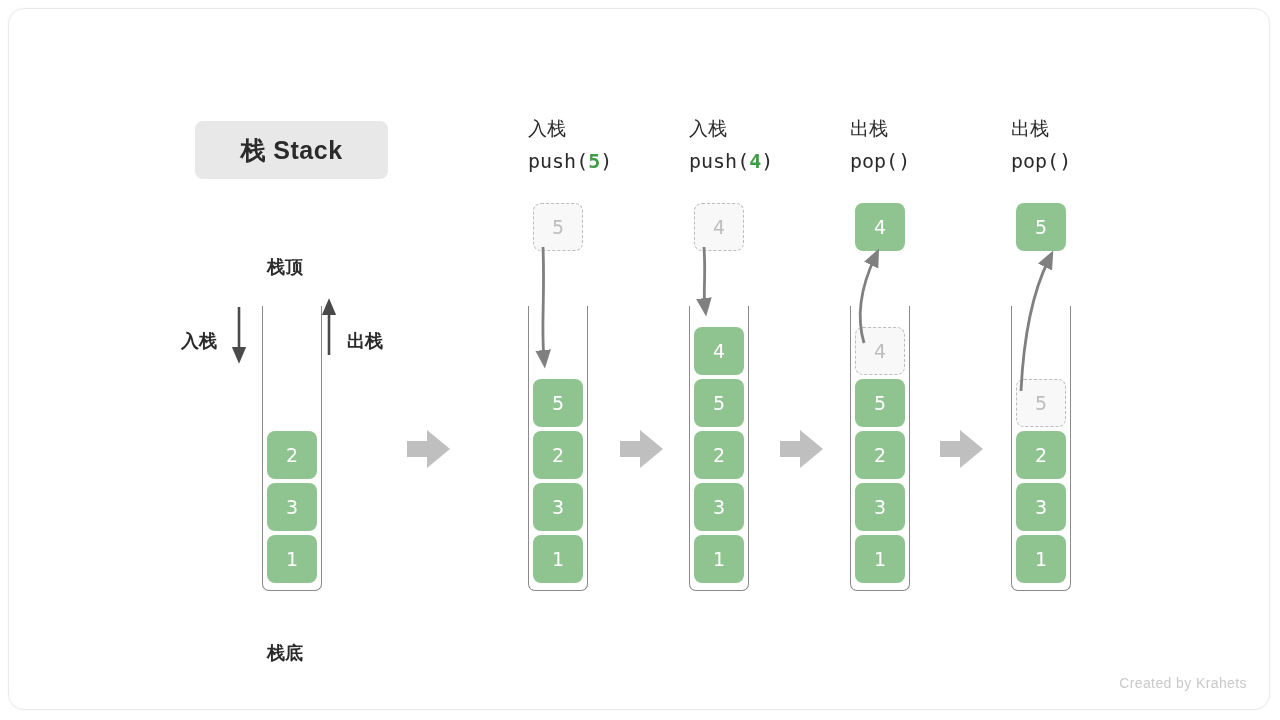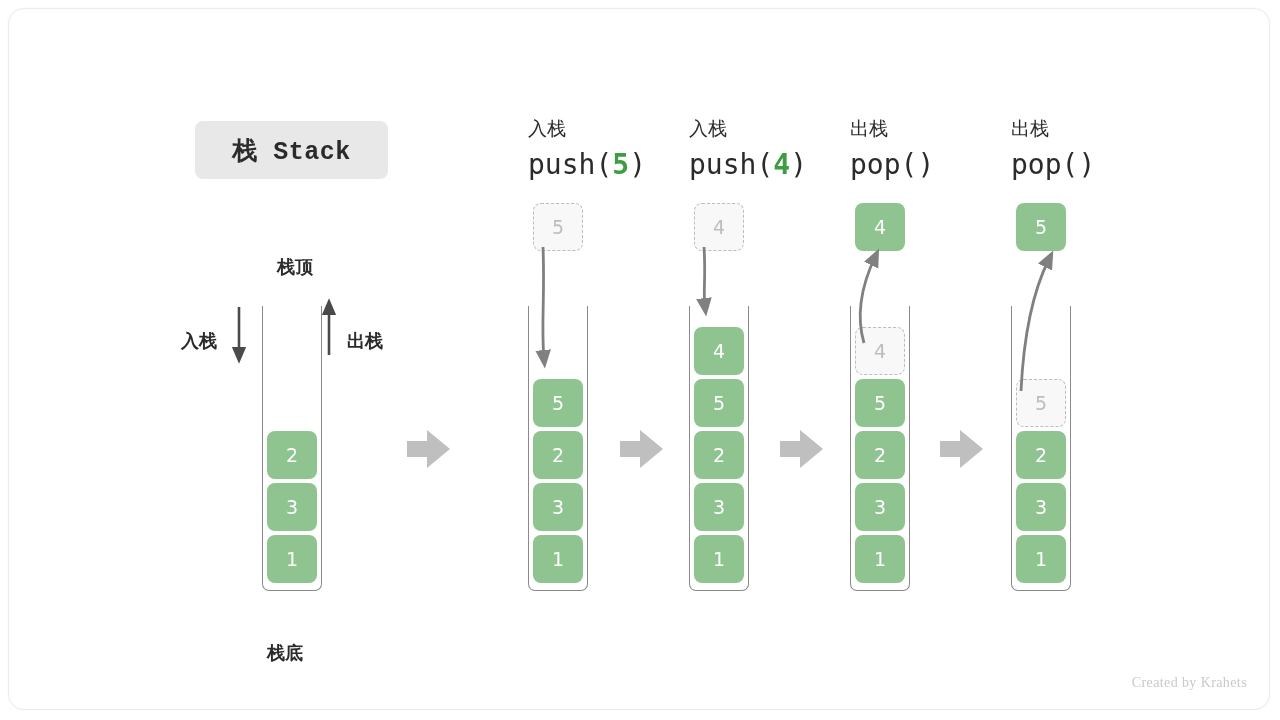--- a/index.html
+++ b/index.html
@@ -34,21 +34,21 @@
     position: absolute;
     left: 186px;
     top: 112px;
     width: 193px;
     height: 58px;
     background: #e8e8e8;
     border-radius: 8px;
     display: flex;
     align-items: center;
     justify-content: center;
-    font-family: Liberation Mono, monospace;
+    font-family: Liberation Sans, sans-serif;
     font-size: 25px;
     font-weight: bold;
     color: #2b2b2b;
     letter-spacing: 0.5px;
   }
 
   
   .cn-label {
     position: absolute;
     font-family: "DejaVu Sans", "Liberation Sans", sans-serif;
@@ -111,21 +111,21 @@
     line-height: 1.0;
   }
   .col-head .cn {
     font-family: "DejaVu Sans", "Liberation Sans", sans-serif;
     display: block;
     margin-bottom: 13px;
   }
   .col-head .code {
     font-family: "DejaVu Sans Mono", "Liberation Mono", monospace;
     display: block;
-    font-size: 28px;
+    font-size: 20px;
     letter-spacing: 0px;
   }
   .col-head .code .num {
     color: #3e9c43;
     font-weight: bold;
   }
 
   
   #overlay {
     position: absolute;
@@ -134,34 +134,34 @@
     width: 1262px;
     height: 702px;
     pointer-events: none;
   }
 
   
   #watermark {
     position: absolute;
     right: 22px;
     bottom: 18px;
-    font-family: Liberation Serif, serif;
+    font-family: Liberation Sans, sans-serif;
     font-size: 14px;
     color: #c9c9c9;
     letter-spacing: 0.4px;
   }
 </style>
 </head>
 <body>
 
 <div id="card">
 
   <div id="title-badge">栈 Stack</div>
 
-  <div class="cn-label" style="left:268px; top:246px;">栈顶</div>
+  <div class="cn-label" style="left:258px; top:246px;">栈顶</div>
   <div class="cn-label" style="left:258px; top:632px;">栈底</div>
   <div class="cn-label" style="left:172px; top:320px;">入栈</div>
   <div class="cn-label" style="left:338px; top:320px;">出栈</div>
 
   <div class="stack-col" id="left-stack" style="left:253px;">
     <div class="stack-box"></div>
   <div class="cell" style="top: 229px;">1</div>
       <div class="cell" style="top: 177px;">3</div>
       <div class="cell" style="top: 125px;">2</div>
     </div>

